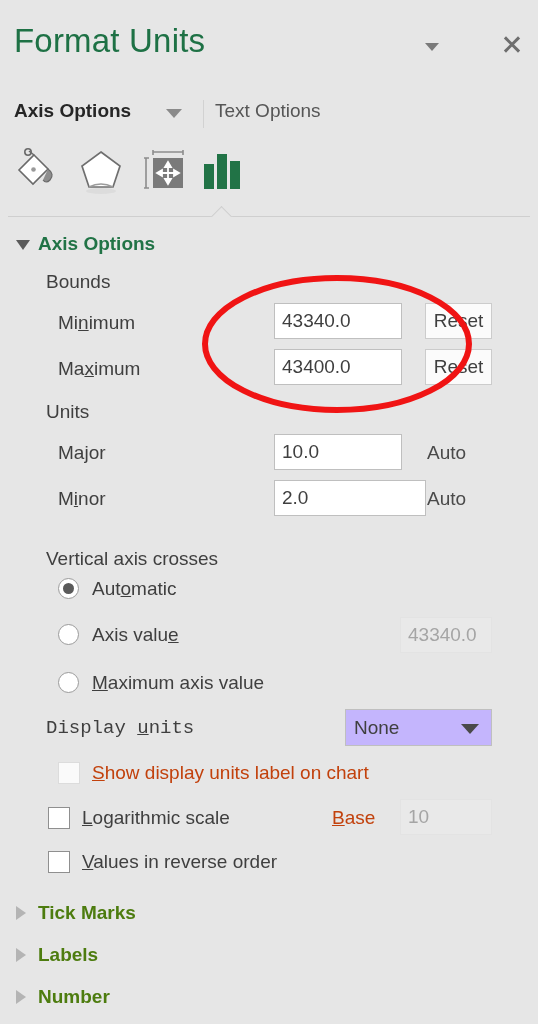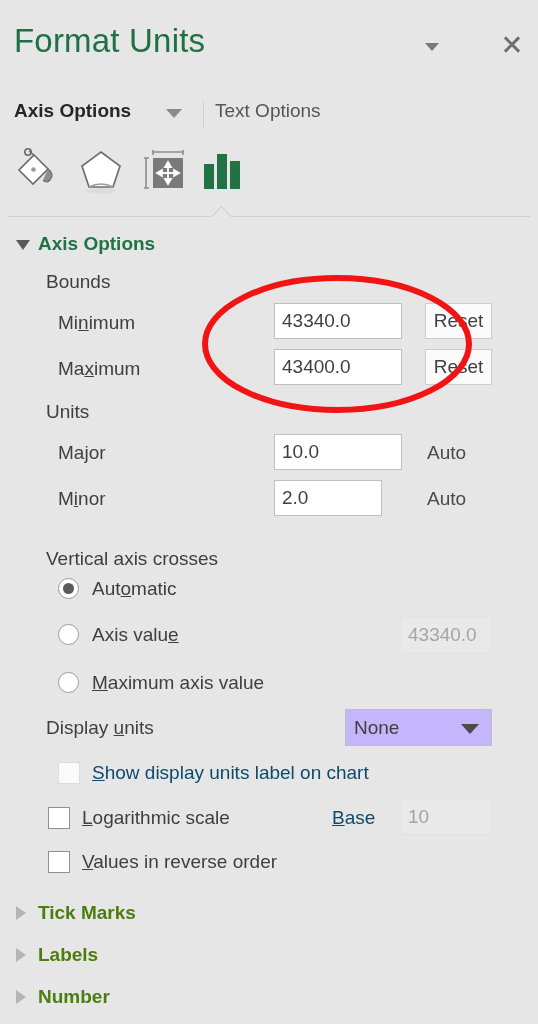--- a/index.html
+++ b/index.html
@@ -188,21 +188,21 @@
 
   
   .lbl {
     position: absolute;
     font-size: 19px;
     color: #3f3f3f;
     white-space: nowrap;
     cursor: default;
   }
   .lbl.sub { color: #3f3f3f; }
-  .lbl.disabled { color: #0c4a6e; }
+  .lbl.disabled { color: #c2410c; }
   .acc { text-decoration: underline; }
 
   
   .txtbox {
     position: absolute;
     background: #ffffff;
     border: 1px solid #bfbfbf;
     box-sizing: border-box;
     font-family: Liberation Sans, sans-serif;
     font-size: 19px;
@@ -402,36 +402,36 @@
   <div class="txtbox" style="left:274px; top:349px; width:128px;">43400.0</div>
   <div class="btn" style="left:425px; top:349px; width:67px;">Reset</div>
 
   <div class="lbl" style="left:46px; top:401px;">Units</div>
 
   <div class="lbl sub" style="left:58px; top:442px;">Ma<span class="acc">j</span>or</div>
   <div class="txtbox" style="left:274px; top:434px; width:128px;">10.0</div>
   <div class="autolbl" style="left:427px; top:442px;">Auto</div>
 
   <div class="lbl sub" style="left:58px; top:488px;">M<span class="acc">i</span>nor</div>
-  <div class="txtbox" style="left:274px; top:480px; width:108px;">2.0</div>
+  <div class="txtbox" style="left:274px; top:480px; width:152px;">2.0</div>
   <div class="autolbl" style="left:427px; top:488px;">Auto</div>
 
   <div class="lbl" style="left:46px; top:533px;margin-top:15px;">Vertical axis crosses</div>
 
   <div class="radio checked" style="left:58px; top:578px;"></div>
   <div class="lbl" style="left:92px; top:578px;">Aut<span class="acc">o</span>matic</div>
 
   <div class="radio" style="left:58px; top:624px;"></div>
   <div class="lbl" style="left:92px; top:624px;">Axis valu<span class="acc">e</span></div>
   <div class="txtbox disabled" style="left:400px; top:617px; width:92px; text-align:left;">43340.0</div>
 
   <div class="radio" style="left:58px; top:672px;"></div>
   <div class="lbl" style="left:92px; top:672px;"><span class="acc">M</span>aximum axis value</div>
 
-  <div class="lbl" style="left:46px; top:717px;">Display <span class="acc">u</span>nits</div>
+  <div class="lbl" style="left:46px; top:717px;font-family:Liberation Mono, monospace;">Display <span class="acc">u</span>nits</div>
   <div class="combo" style="left:345px; top:709px; width:147px;">
     <span class="combo-text">None</span>
     <span class="combo-arrow"></span>
   </div>
 
   <div class="chk disabled" style="left:58px; top:762px;"></div>
   <div class="lbl disabled" style="left:92px; top:762px;"><span class="acc">S</span>how display units label on chart</div>
 
   <div class="chk" style="left:48px; top:807px;"></div>
   <div class="lbl" style="left:82px; top:807px;"><span class="acc">L</span>ogarithmic scale</div>

